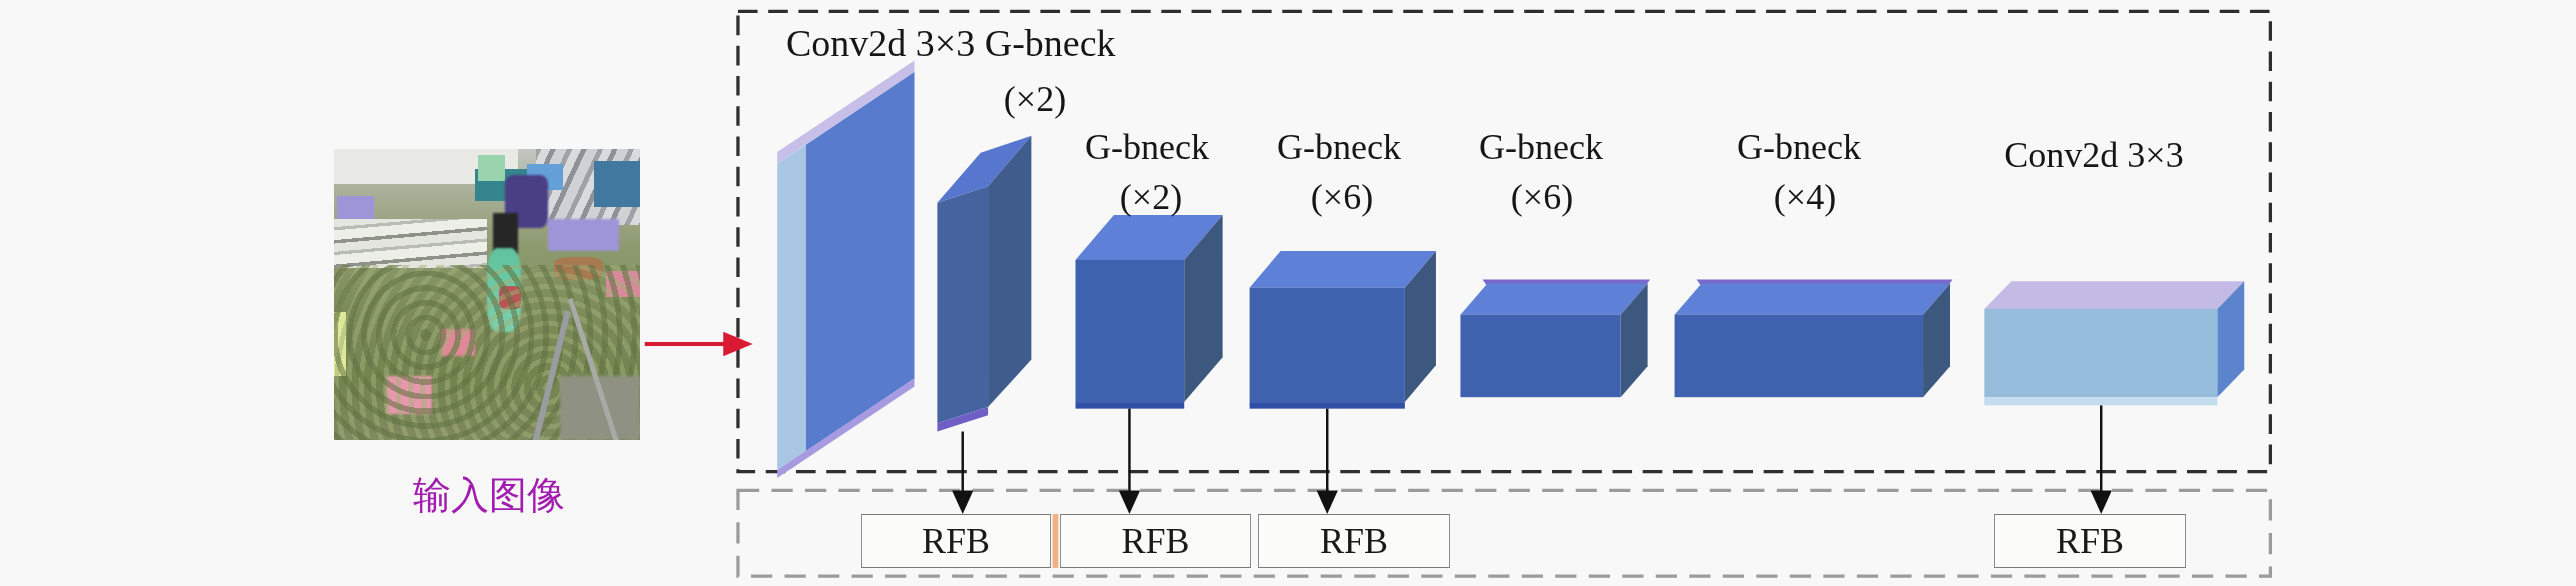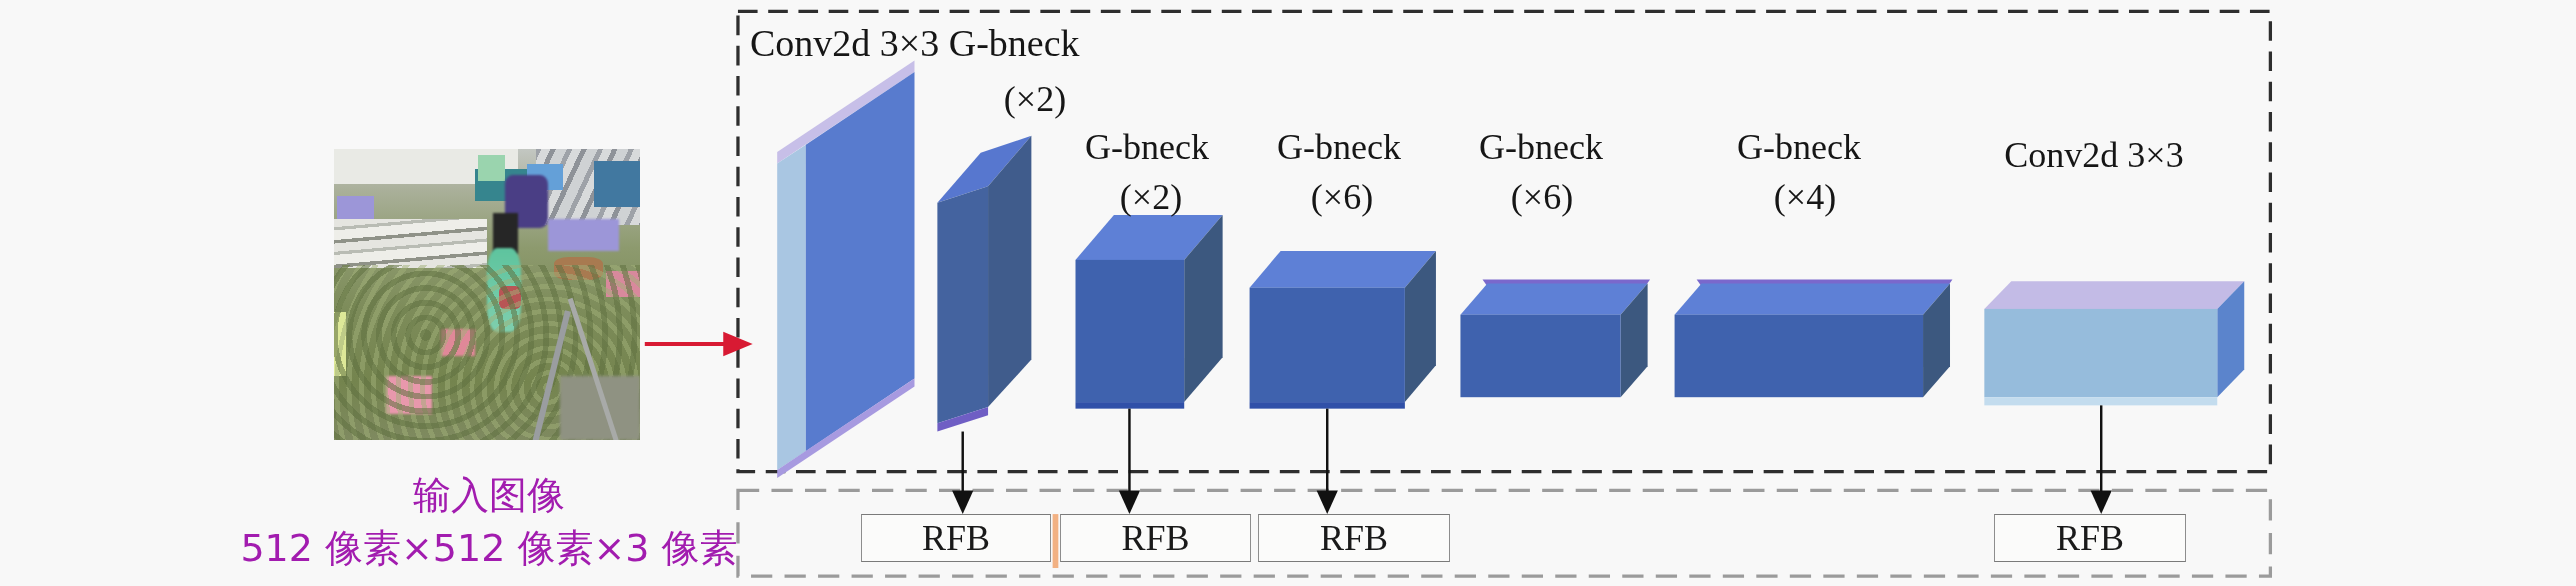--- a/index.html
+++ b/index.html
@@ -9,28 +9,28 @@
     font-family:"Liberation Serif","DejaVu Serif",serif;
     color:#111;
     position:relative;
   }
   .stage{position:absolute;left:0;top:0;width:2576px;height:586px;}
   .lbl{
     position:absolute;white-space:nowrap;color:#161616;
     font-size:36px;line-height:1.1;transform:translateX(-50%);
     font-family:"Liberation Serif","DejaVu Serif",serif;
   }
-  .lbl.left{transform:none;}
+  .lbl.left{transform:none;margin-left:36px;}
   .cap{
     position:absolute;white-space:nowrap;color:#a21caf;
     font-size:38px;transform:translateX(-50%);
     font-family:"DejaVu Sans","Liberation Sans",sans-serif;
   }
   .rfb{
-    position:absolute;width:190px;height:48px;
+    position:absolute;width:190px;height:54px;
     background:#fbfbfa;border:1.6px solid #8d8d8d;
     border-top-color:#7a7a7a;border-bottom-color:#7a7a7a;
     display:flex;align-items:center;justify-content:center;
     font-size:36px;color:#1a1a1a;box-sizing:border-box;
   }
   .photo{
     position:absolute;left:334px;top:149px;width:306px;height:291px;
     overflow:hidden;
     background:linear-gradient(180deg,#c3c7c2 0%,#aab09a 14%,#8d9a6e 34%,#7d8c5a 55%,#74844e 80%,#7f8a60 100%);
   }
@@ -155,21 +155,20 @@
   <div class="lbl" style="left:1799px;top:128px;">G-bneck</div>
   <div class="lbl" style="left:2094px;top:136px;">Conv2d 3×3</div>
 
   <div class="lbl" style="left:1151px;top:178px;">(×2)</div>
   <div class="lbl" style="left:1342px;top:178px;">(×6)</div>
 
   <div class="lbl" style="left:1542px;top:178px;">(×6)</div>
   <div class="lbl" style="left:1805px;top:178px;">(×4)</div>
 
   <div class="cap" style="left:489px;top:470px;">输入图像</div>
-  <div class="cap" style="left:489px;top:523px;">512 像素×512 像素×3 像素</div>
 
   <div class="rfb" style="left:861px;top:514px;width:190px;">
     <span>RFB</span>
   </div>
   <div class="rfb" style="left:1060px;top:514px;width:191px;">
     <span>RFB</span>
   </div>
   <div class="rfb" style="left:1258px;top:514px;width:192px;">
     <span>RFB</span>
   </div>

